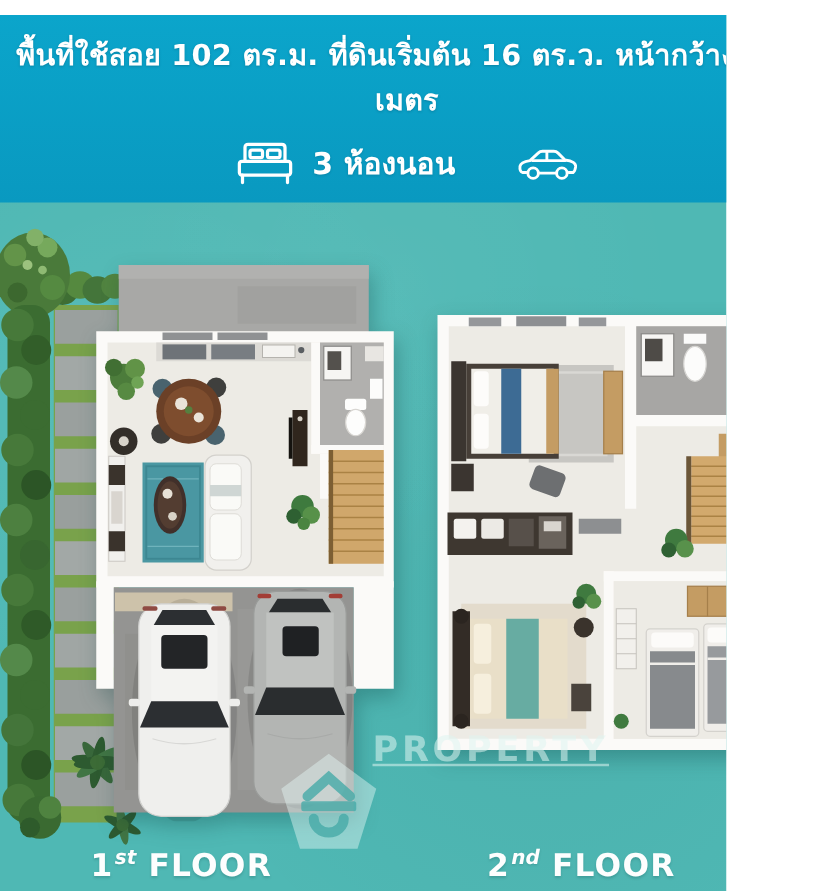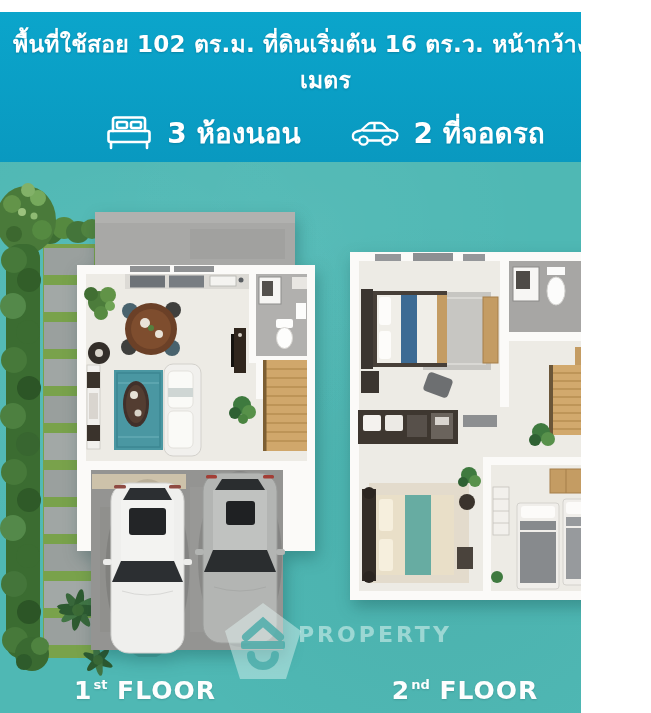--- a/index.html
+++ b/index.html
@@ -21,37 +21,38 @@
   .header-title{
     margin-top:14px;text-align:center;
     font-size:23px;font-weight:700;letter-spacing:0.2px;
     text-shadow:0 1px 2px rgba(0,40,60,0.25);
   }
   .features{
     display:flex;justify-content:center;align-items:center;
     gap:50px;margin-top:13px;
   }
   .feature{display:flex;align-items:center;gap:15px;}
-  .feature-label{font-size:28px;font-weight:700;text-shadow:0 1px 2px rgba(0,40,60,0.2);}
+  .feature-label{font-size:24px;font-weight:700;text-shadow:0 1px 2px rgba(0,40,60,0.2);}
   .icon-svg{display:block;}
 
   .abs{position:absolute;}
   .plan-svg{filter:drop-shadow(3px 7px 8px rgba(10,60,60,0.30));}
 
   .watermark-text{
-    position:absolute;left:298px;top:609px;
-    font-weight:700;font-size:22px;letter-spacing:3px;line-height:28px;
+    position:absolute;left:298px;top:574px;
+    font-weight:700;font-size:28px;letter-spacing:3px;line-height:28px;
     color:rgba(223,244,241,0.55);
+    text-decoration:underline;
   }
   .floor-label{
     position:absolute;top:664px;width:210px;text-align:center;
     color:#fdfefe;font-weight:700;font-size:25px;letter-spacing:1px;
     text-shadow:0 1px 2px rgba(0,50,50,0.18);
   }
-  .floor-label sup{font-size:13px;font-weight:700;vertical-align:10px;letter-spacing:0;}
+  .floor-label sup{font-size:16px;font-weight:700;vertical-align:10px;letter-spacing:0;font-style:italic;}
   .floor-label .num{letter-spacing:2px;}
   .fl-1{left:40px;}
   .fl-2{left:360px;}
 </style>
 </head>
 <body>
 
 <div class="canvas">
 
   <div class="header">
@@ -75,21 +76,20 @@
       <div class="feature">
         <svg class="icon-svg" width="48" height="32" viewBox="0 0 48 32">
           <g fill="none" stroke="#fff" stroke-width="2.3" stroke-linecap="round" stroke-linejoin="round">
             <path d="M7 23 h-3 q-2.5-1-2-5 q0.5-3.5 8-4.5 l6.5-6 q1.5-1.5 3.5-1.5 h9 q2 0 3.5 1.5 l5.5 5.5 q9 1 8.5 5.5 q-0.5 3.5-2 4.5 h-3.5"></path>
             <circle cx="12.5" cy="23.5" r="4.2"></circle>
             <circle cx="35.5" cy="23.5" r="4.2"></circle>
             <path d="M17.5 23.5 h13.5"></path>
             <path d="M23.5 6.5 v7 M12 13.5 h26"></path>
           </g>
         </svg>
-        <span class="feature-label">2 ที่จอดรถ</span>
       </div>
 
     </div>
   </div>
 
   <svg class="abs" style="left:-2px;top:156px;" width="135" height="522" viewBox="0 0 135 522">
     <g>
       <rect x="45" y="76" width="52" height="414" fill="#79a24b"></rect>
       <rect x="46" y="80" width="50" height="27" fill="#9aa09e"></rect>
       <rect x="46" y="117" width="50" height="27" fill="#a2a8a6"></rect>

